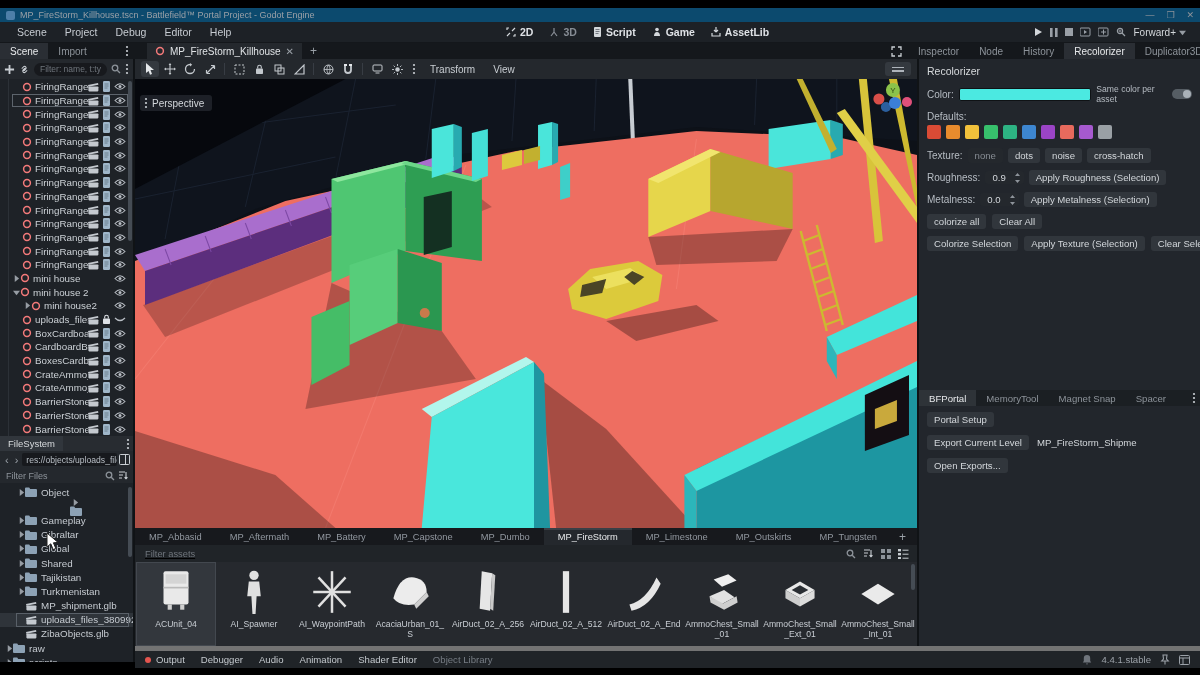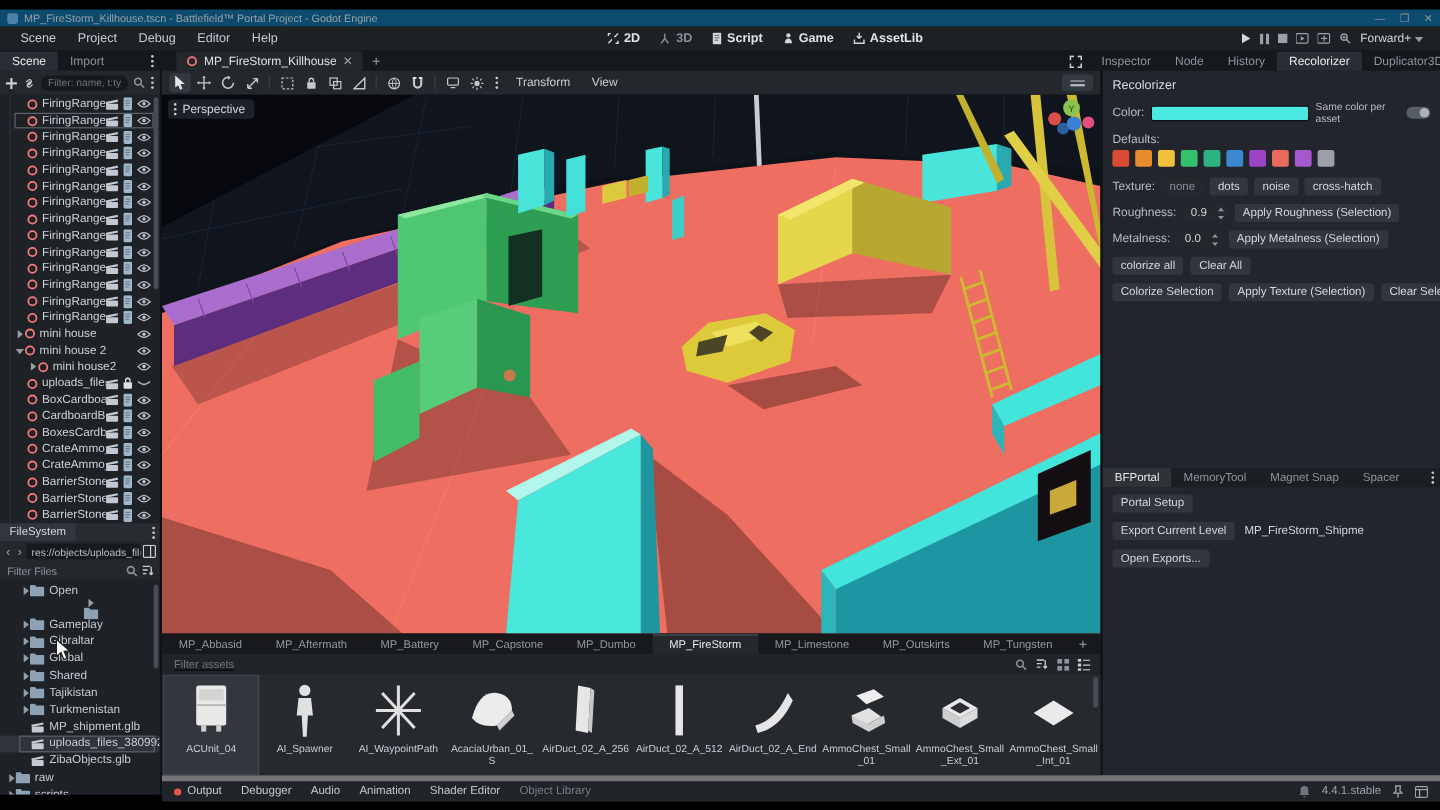--- a/index.html
+++ b/index.html
@@ -68,21 +68,21 @@
   .vp-toolbar{height:20px;flex:none;background:#24282d;display:flex;align-items:center;gap:2px;padding:0 6px;}
   .vpt-btn{width:18px;height:16px;display:flex;align-items:center;justify-content:center;border-radius:3px;}
   .vpt-btn.active{background:#34393f;}
   .vpt-sep{width:1px;height:12px;background:#383d44;margin:0 3px;}
   .vpt-menu{font-size:10px;color:#c9ced3;padding:0 8px;}
   .vpt-right{margin-left:auto;display:flex;align-items:center;}
   .listbtn{width:26px;height:14px;background:#34393f;border-radius:3px;display:flex;flex-direction:column;justify-content:center;gap:2px;align-items:center;}
   .listbtn i{display:block;width:12px;height:1.5px;background:#aeb4bb;}
   .viewport{height:449px;flex:none;position:relative;background:#0d1118;}
   .viewport svg.scene{position:absolute;inset:0;}
-  .persp{position:absolute;top:4px;left:5px;background:rgba(32,36,42,.9);border-radius:3px;display:flex;align-items:center;gap:4px;padding:2px 8px 2px 4px;font-size:10px;color:#d3d7db;}
+  .persp{position:absolute;top:16px;left:5px;background:rgba(32,36,42,.9);border-radius:3px;display:flex;align-items:center;gap:4px;padding:2px 8px 2px 4px;font-size:10px;color:#d3d7db;}
   
   .map-tabs{height:17px;flex:none;background:#17191d;display:flex;align-items:stretch;overflow:hidden;}
   .map-tab{font-size:9.3px;color:#9298a0;display:flex;align-items:center;padding:0 14px;white-space:nowrap;}
   .map-tab.active{background:#24282d;color:#e8eaec;box-shadow:inset 0 2px 0 #3a3f46;}
   
   .asset-filter{height:17px;flex:none;background:#202428;display:flex;align-items:center;padding:0 8px;gap:7px;text-decoration:underline;}
   .af-input{flex:1;background:transparent;border:none;color:#b9bfc6;font-size:9.3px;min-width:0;}
   .af-input::placeholder{color:#6f757c;}
   .assets{flex:1;background:#26292e;display:flex;padding:1px 2px;position:relative;overflow:hidden;}
   .asset{width:78px;flex:none;display:flex;flex-direction:column;align-items:center;padding-top:4px;}
@@ -1075,21 +1075,21 @@
             <span class="ic">
               <svg width="7" height="7" viewBox="0 0 8 8">
                 <path d="M2 0l5 4-5 4z" fill="#969ca3"></path>
               </svg>
             </span>
             <span class="ic">
               <svg width="12" height="10" viewBox="0 0 12 10">
                 <path d="M0 1.5A1 1 0 011 .5h3.2l1 1.4H11a1 1 0 011 1V9a1 1 0 01-1 1H1a1 1 0 01-1-1z" fill="#8da2b5"></path>
               </svg>
             </span>
-            <span class="lbl">Open</span>
+            <span class="lbl">Object</span>
           </div>
           <div class="fs-row" style="padding-left: 18px; flex-direction: column;">
             <span class="ic">
               <svg width="7" height="7" viewBox="0 0 8 8">
                 <path d="M2 0l5 4-5 4z" fill="#969ca3"></path>
               </svg>
             </span>
             <span class="ic">
               <svg width="12" height="10" viewBox="0 0 12 10">
                 <path d="M0 1.5A1 1 0 011 .5h3.2l1 1.4H11a1 1 0 011 1V9a1 1 0 01-1 1H1a1 1 0 01-1-1z" fill="#8da2b5"></path>

